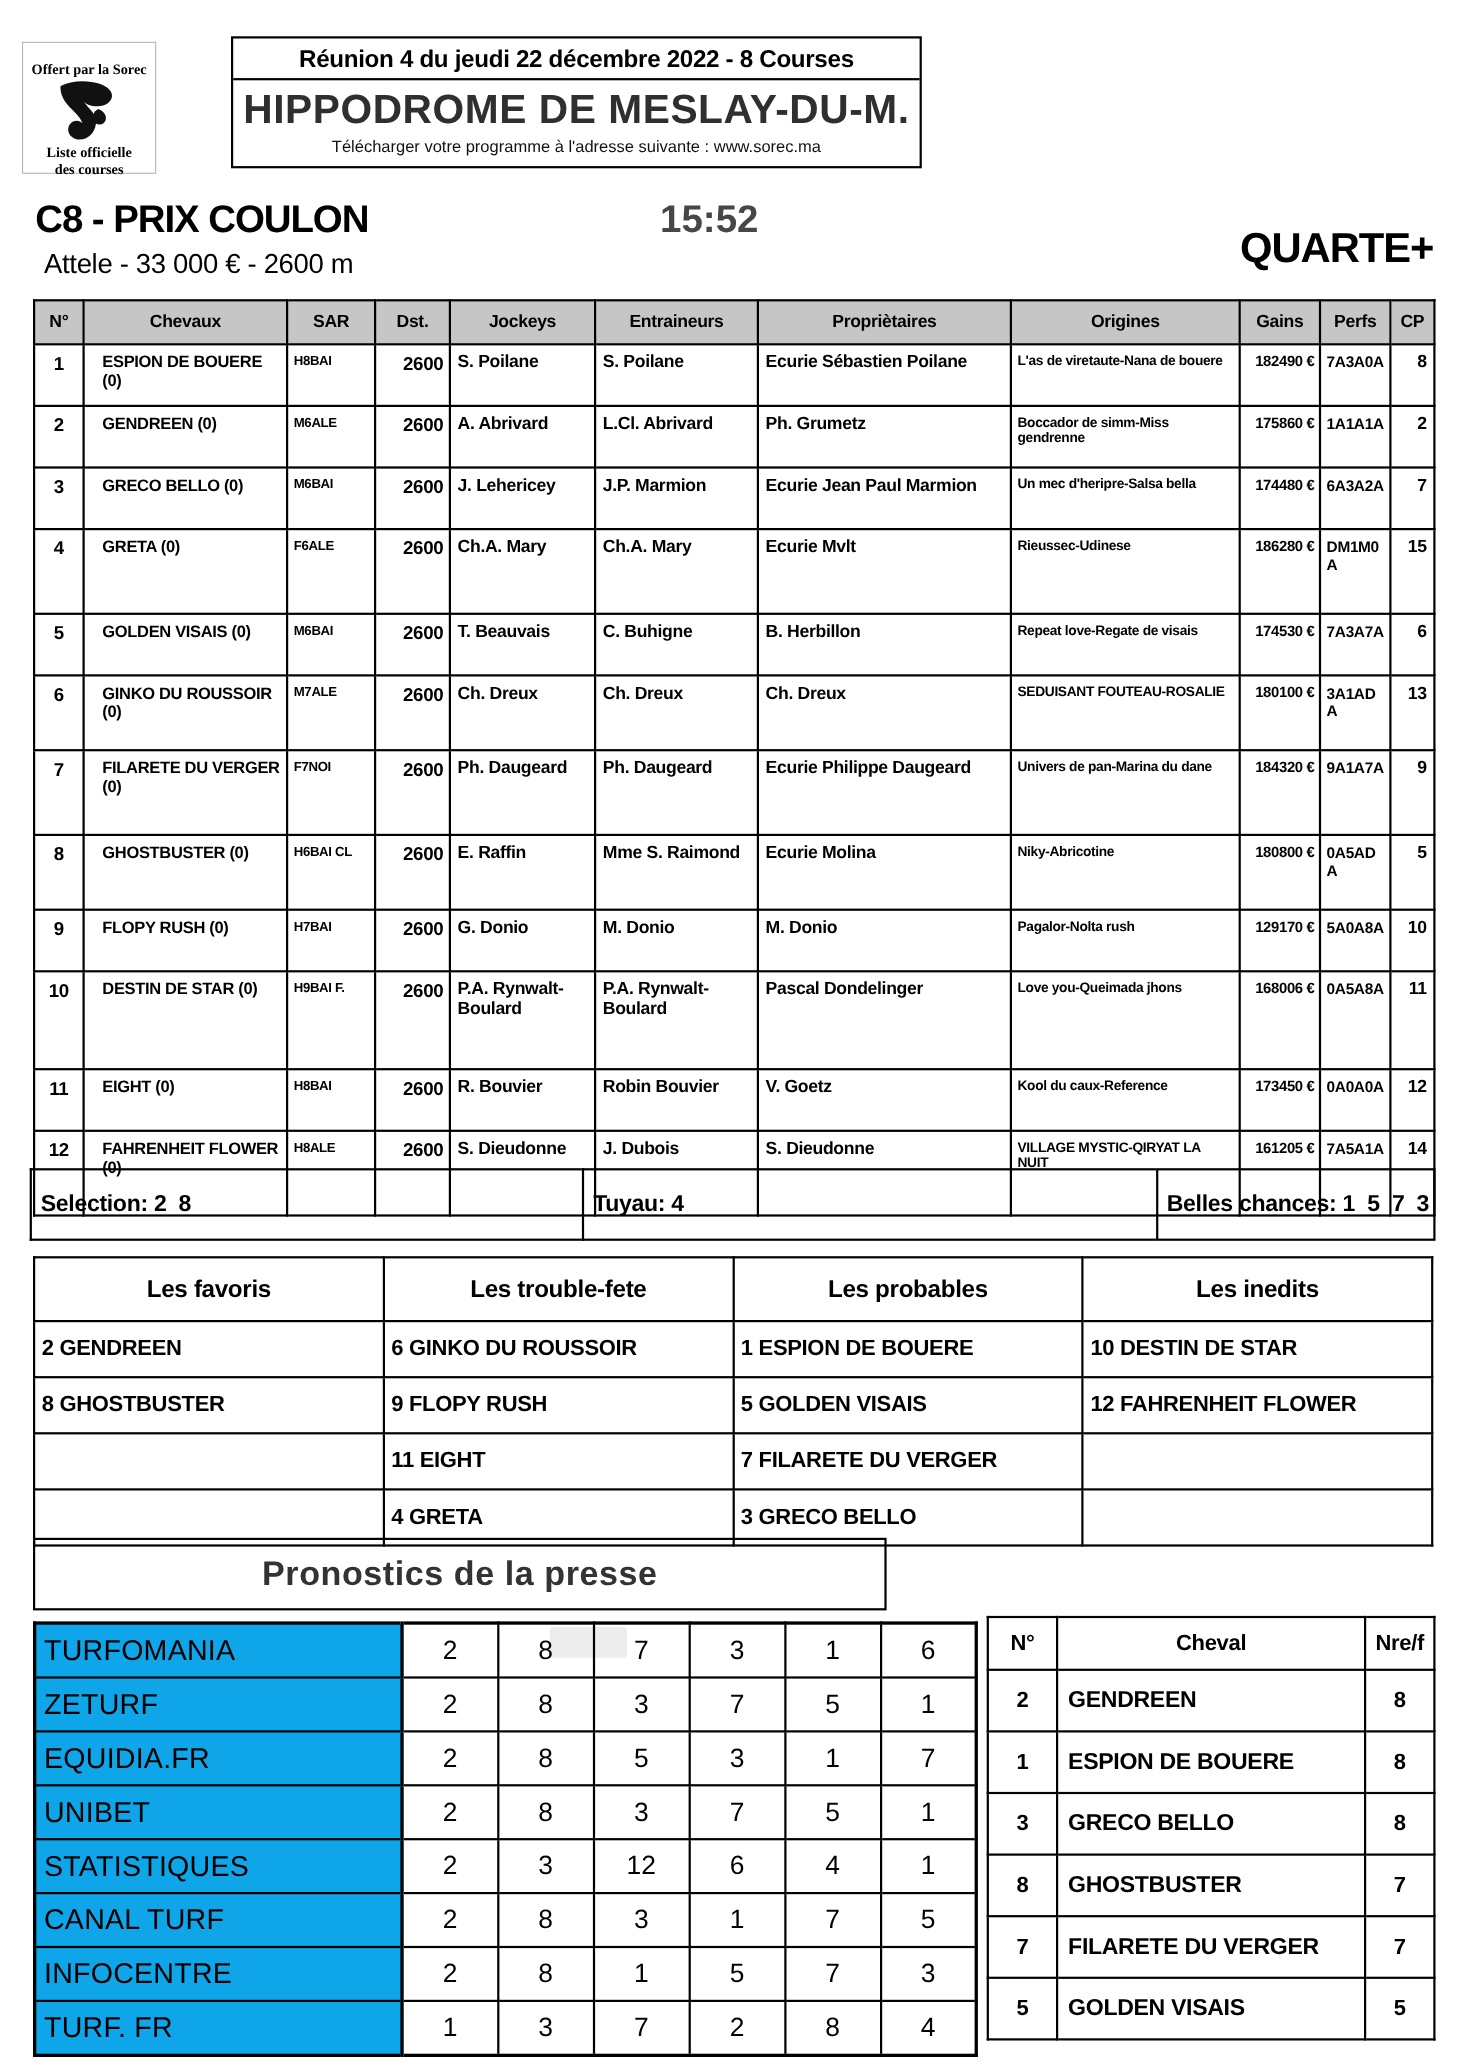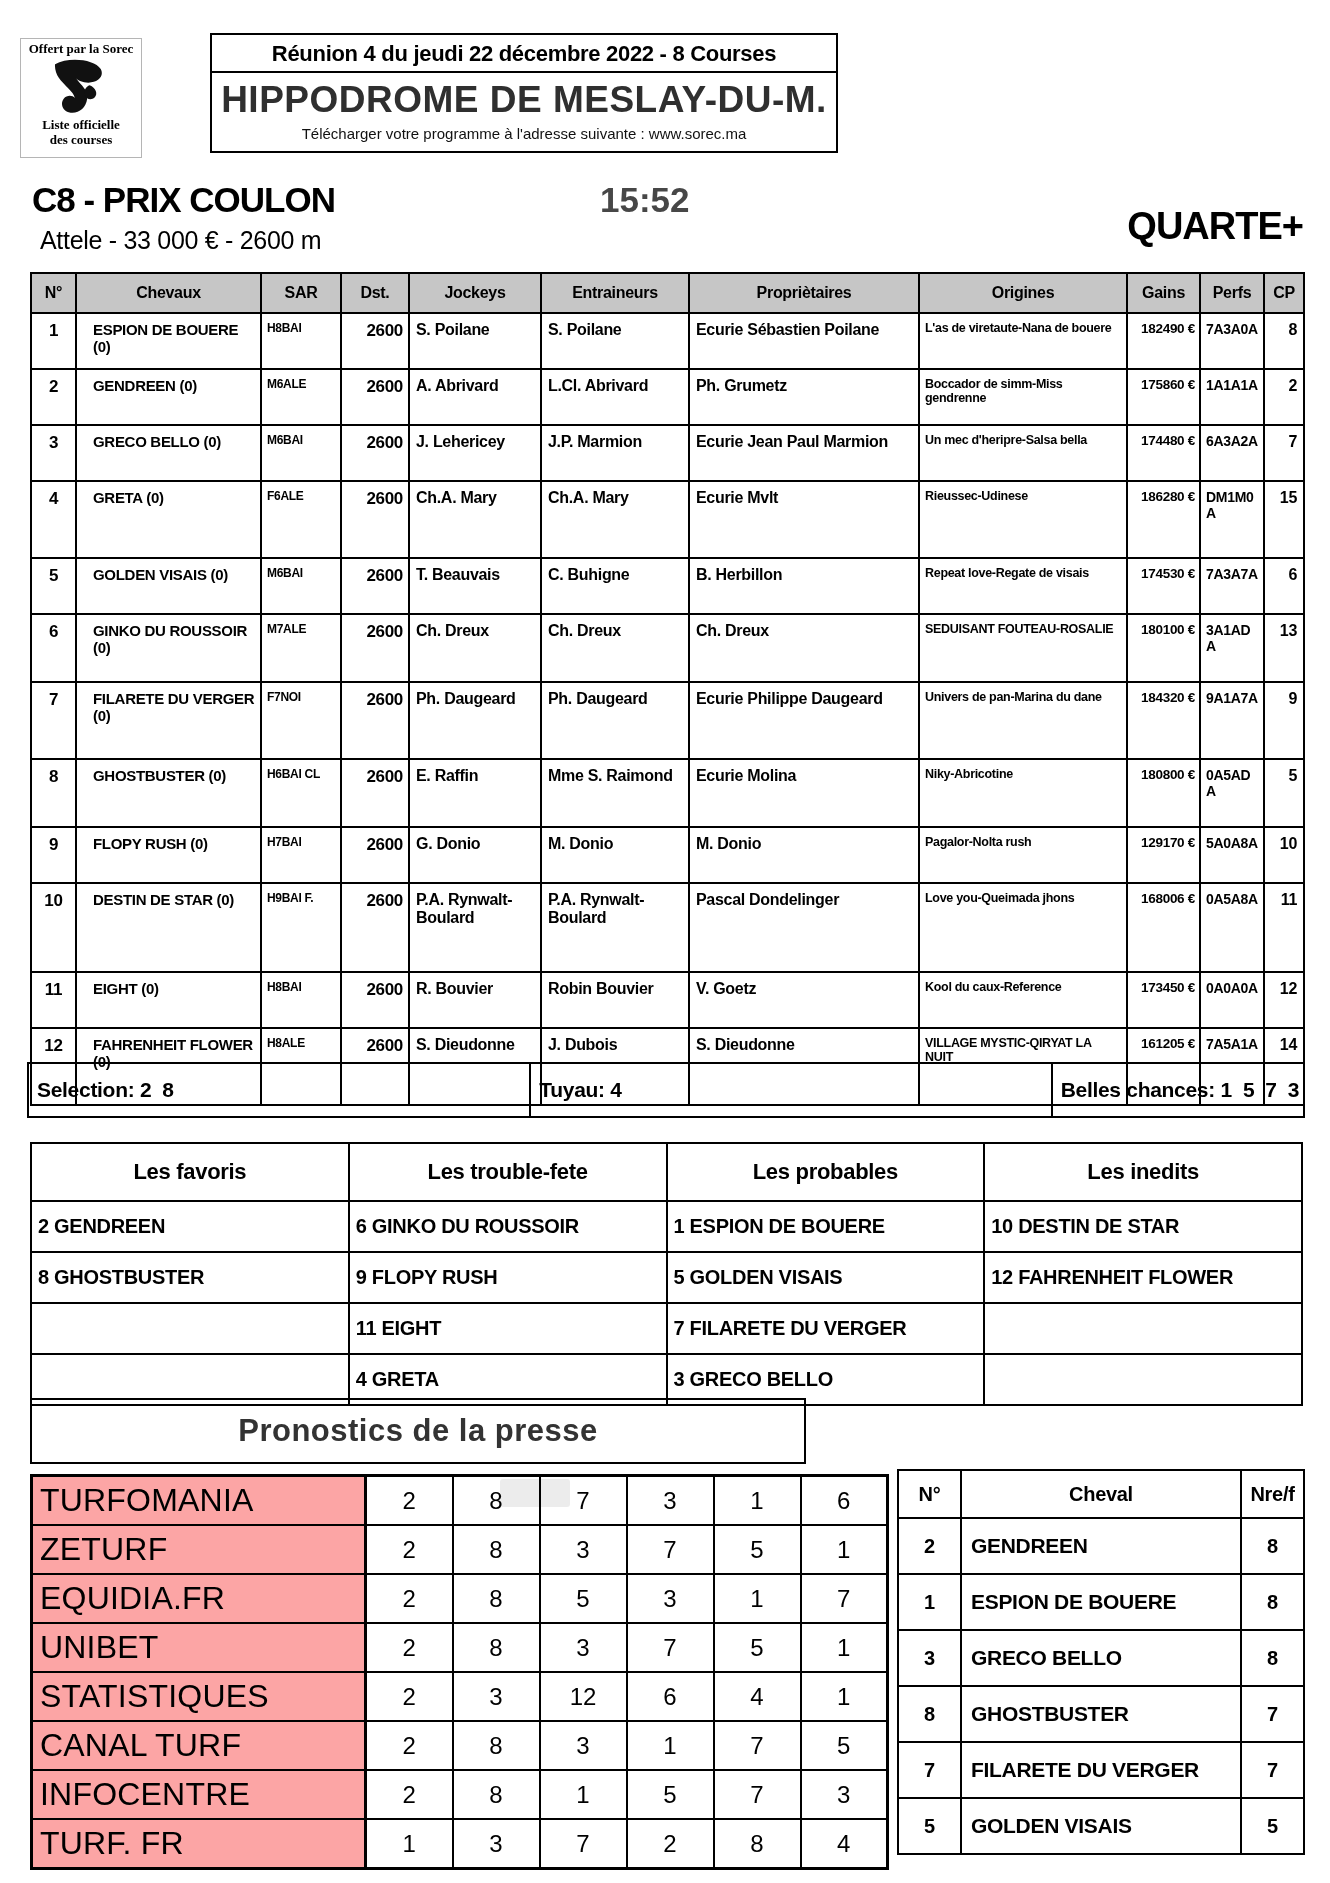--- a/index.html
+++ b/index.html
@@ -1,21 +1,21 @@
 <!DOCTYPE html>
 <html><head>
 <meta charset="utf-8">
 <style>
   html,body{margin:0;padding:0;background:#fff;}
   .page{position:relative;width:1330px;height:1883px;background:#fff;
         font-family:"Liberation Sans",sans-serif;color:#000;overflow:hidden;}
 
   
   .logo-box{position:absolute;left:20px;top:38px;width:122px;height:120px;
-            border:1px solid #b5b5b5;text-align:center;padding-top:2px;box-sizing:border-box;}
+            border:1px solid #b5b5b5;text-align:center;padding-top:16px;box-sizing:border-box;}
   .logo-top{font-family:"Liberation Serif",serif;font-weight:bold;font-size:13px;}
   .logo-bottom{font-family:"Liberation Serif",serif;font-weight:bold;font-size:13px;line-height:15px;}
   .logo-horse{display:block;margin:1px auto;}
 
   
   .header-box{position:absolute;left:210px;top:33px;width:628px;border:2px solid #000;
               box-sizing:border-box;text-align:center;background:#fff;}
   .header-reunion{font-size:22px;font-weight:bold;padding:6px 4px 4px;border-bottom:2px solid #000;
                   letter-spacing:-0.3px;}
   .header-venue{font-size:37px;font-weight:bold;color:#2f2f2f;letter-spacing:0.5px;padding:6px 2px 2px;}
@@ -39,39 +39,39 @@
   td.c-sar{font-size:12px;padding-left:5px;}
   td.c-dst{font-size:17px;text-align:right;padding-right:5px;}
   td.c-jockey,td.c-trainer,td.c-owner{font-size:16px;padding-left:6px;}
   td.c-origins{font-size:12.5px;padding-left:5px;}
   td.c-gains{font-size:13.5px;text-align:right;padding-right:4px;}
   td.c-perfs{font-size:14px;padding-left:5px;word-break:break-all;}
   td.c-cp{font-size:16px;text-align:right;padding-right:6px;}
   tr.rh-s td{height:45px;} tr.rh-m td{height:57px;} tr.rh-l td{height:66px;} tr.rh-xl td{height:78px;}
 
   
-  .selbar{position:absolute;left:27px;top:1062px;width:1278px;height:56px;display:flex;box-sizing:border-box;}
+  .selbar{position:absolute;left:27px;top:1062px;width:1278px;height:66px;display:flex;box-sizing:border-box;}
   .selbar .cell{border:2px solid #000;border-right:none;box-sizing:border-box;display:flex;align-items:center;
                 font-size:21px;font-weight:bold;padding-left:8px;white-space:pre;letter-spacing:-0.3px;}
   .selbar .cell:last-child{border-right:2px solid #000;}
   .sel-1{width:39.3%;} .sel-2{width:40.8%;} .sel-3{width:19.9%;}
 
   
   .cats{position:absolute;left:30px;top:1142px;width:1273px;}
   .cats th,.cats td{border:2px solid #000;letter-spacing:-0.3px;}
   .cats th{font-size:22px;font-weight:bold;height:54px;text-align:center;}
   .cats td{font-size:20px;font-weight:bold;height:47px;padding-left:6px;vertical-align:middle;}
 
   
   .press-title{position:absolute;left:30px;top:1398px;width:776px;height:66px;border:2px solid #000;
                box-sizing:border-box;display:flex;align-items:center;justify-content:center;
                font-size:31px;font-weight:bold;color:#333;letter-spacing:0.5px;}
   .press{position:absolute;left:30px;top:1474px;width:859px;border:3px solid #000;}
   .press td{border:2px solid #000;height:45px;}
-  td.press-label{background:#fca5a5;font-size:32px;padding-left:7px;border-right:3px solid #000;letter-spacing:0.2px;}
+  td.press-label{background:#0ea5e9;font-size:26px;padding-left:7px;border-right:3px solid #000;letter-spacing:0.2px;}
   td.press-num{font-size:24px;text-align:center;}
   .watermark{position:absolute;background:#dcdcdc;opacity:0.55;border-radius:3px;}
 
   
   .given-title{position:absolute;left:897px;top:1403px;width:406px;height:60px;border:2px solid #000;
                box-sizing:border-box;display:flex;align-items:center;justify-content:center;
                font-size:29px;font-weight:bold;letter-spacing:-0.3px;}
   .given{position:absolute;left:897px;top:1469px;width:406px;}
   .given th,.given td{border:2px solid #000;letter-spacing:-0.3px;}
   .given th{font-size:20px;font-weight:bold;height:44px;text-align:center;}

